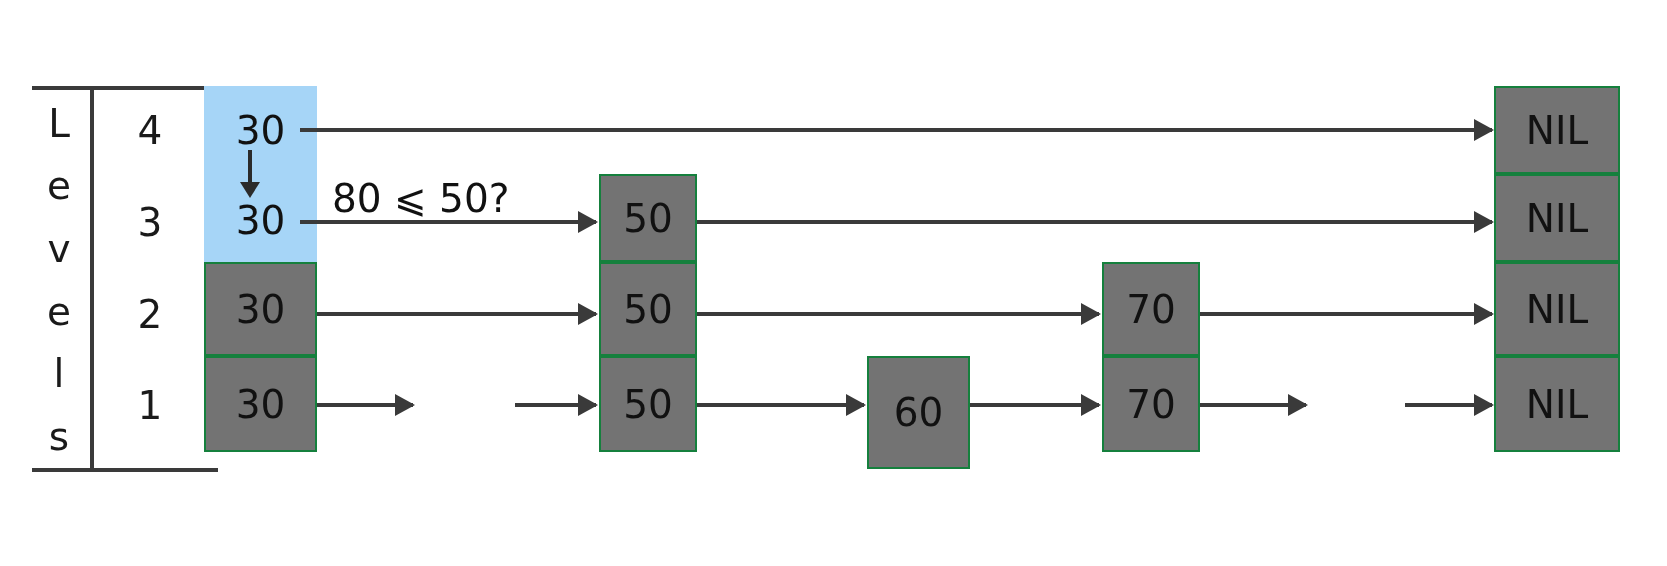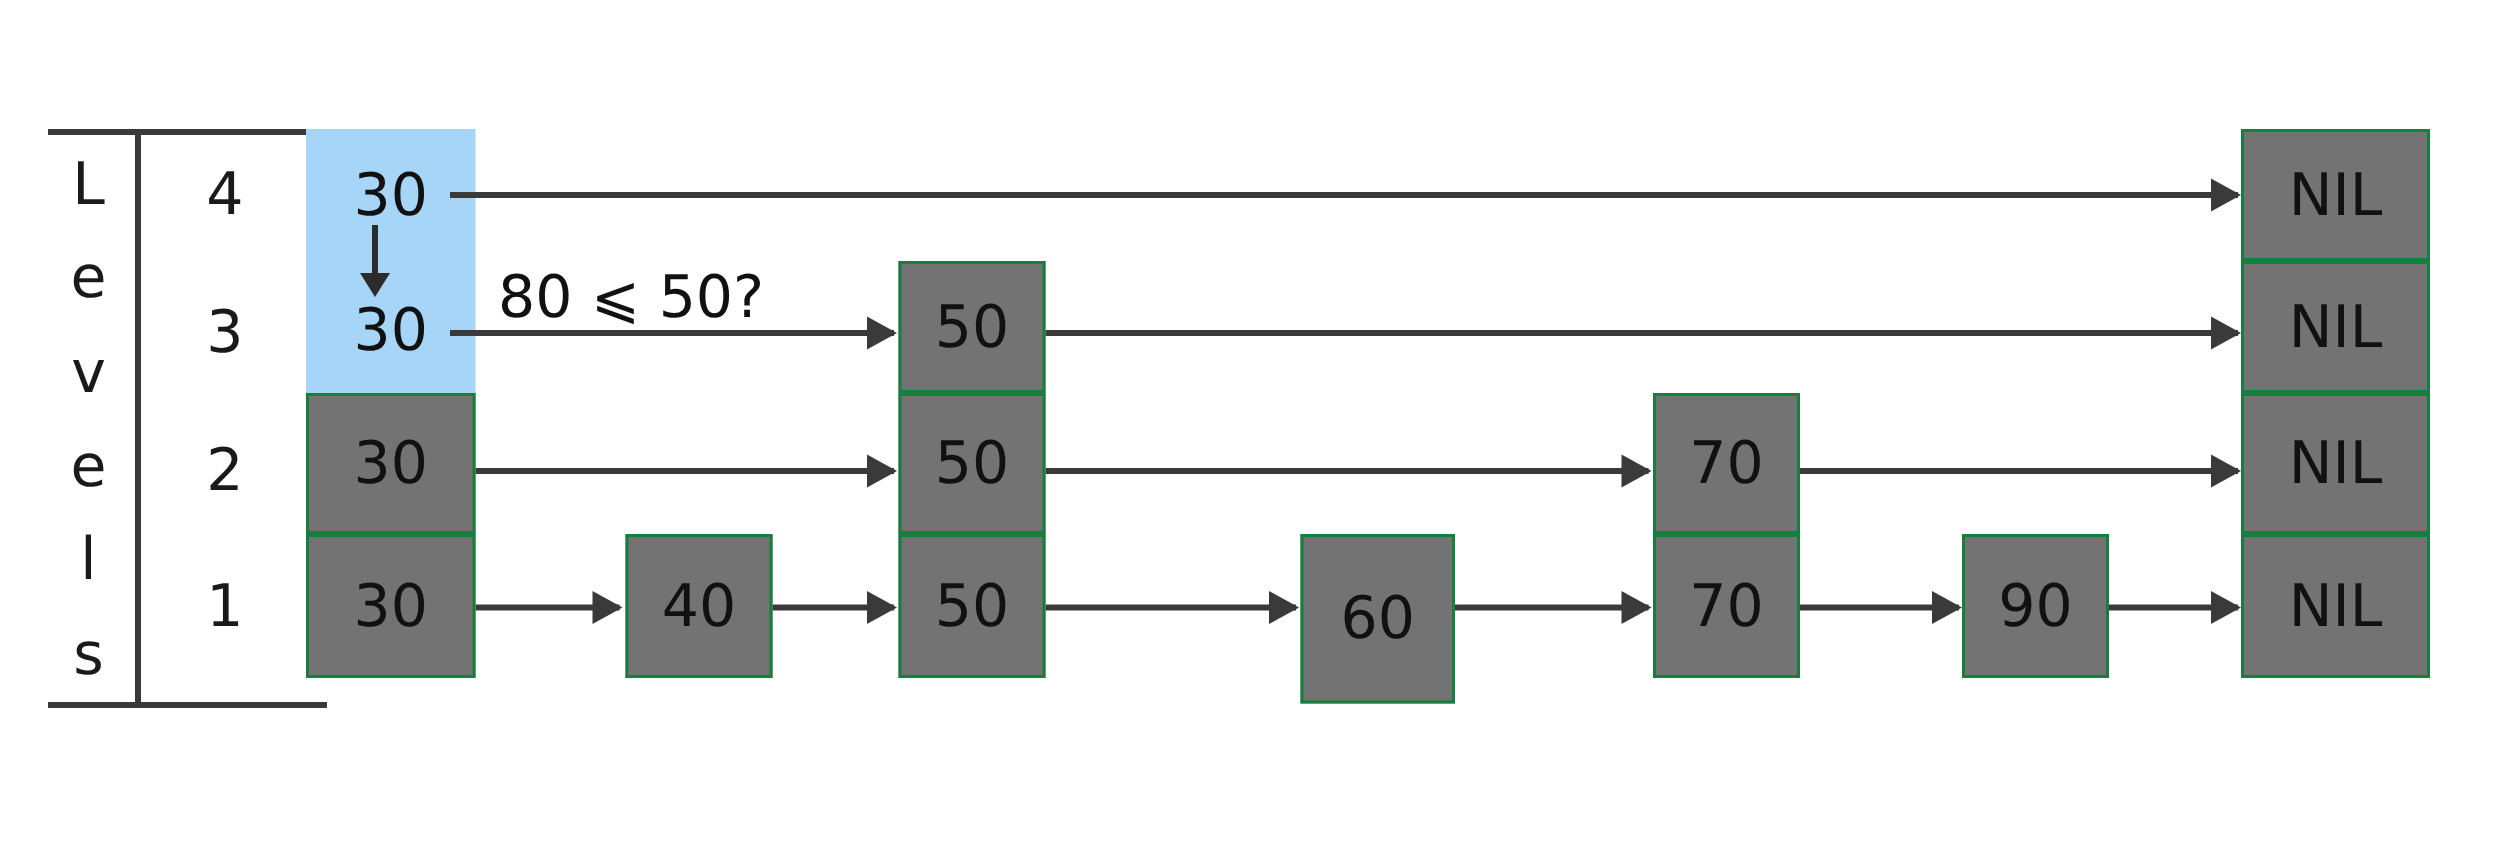--- a/index.html
+++ b/index.html
@@ -173,31 +173,29 @@
 
   <div class="cell on-highlight" style="left:204px; top:86px; width:113px; height:88px;">30</div>
   <div class="cell on-highlight" style="left:204px; top:178px; width:113px; height:84px;">30</div>
   <div class="cell" style="left:204px; top:262px; width:113px; height:94px;">30</div>
   <div class="cell" style="left:204px; top:356px; width:113px; height:96px;">30</div>
 
   <div class="down-arrow" style="left:248px; top:150px; height:34px;"></div>
 
   <div class="question-label" style="left:332px; top:162px;margin-top:17px;">80 ⩽ 50?</div>
 
-  <div class="cell" style="left:417px; top:356px; width:98px; height:96px;">40</div>
 
   <div class="cell" style="left:599px; top:174px; width:98px; height:88px;">50</div>
   <div class="cell" style="left:599px; top:262px; width:98px; height:94px;">50</div>
   <div class="cell" style="left:599px; top:356px; width:98px; height:96px;">50</div>
 
   <div class="cell" style="left:867px; top:356px; width:103px; height:113px;">60</div>
 
   <div class="cell" style="left:1102px; top:262px; width:98px; height:94px;">70</div>
   <div class="cell" style="left:1102px; top:356px; width:98px; height:96px;">70</div>
 
-  <div class="cell" style="left:1308px; top:356px; width:98px; height:96px;">90</div>
 
   <div class="cell" style="left:1494px; top:86px; width:126px; height:88px;">NIL</div>
   <div class="cell" style="left:1494px; top:174px; width:126px; height:88px;">NIL</div>
   <div class="cell" style="left:1494px; top:262px; width:126px; height:94px;">NIL</div>
   <div class="cell" style="left:1494px; top:356px; width:126px; height:96px;">NIL</div>
 
 </div>
 
 </body></html>

